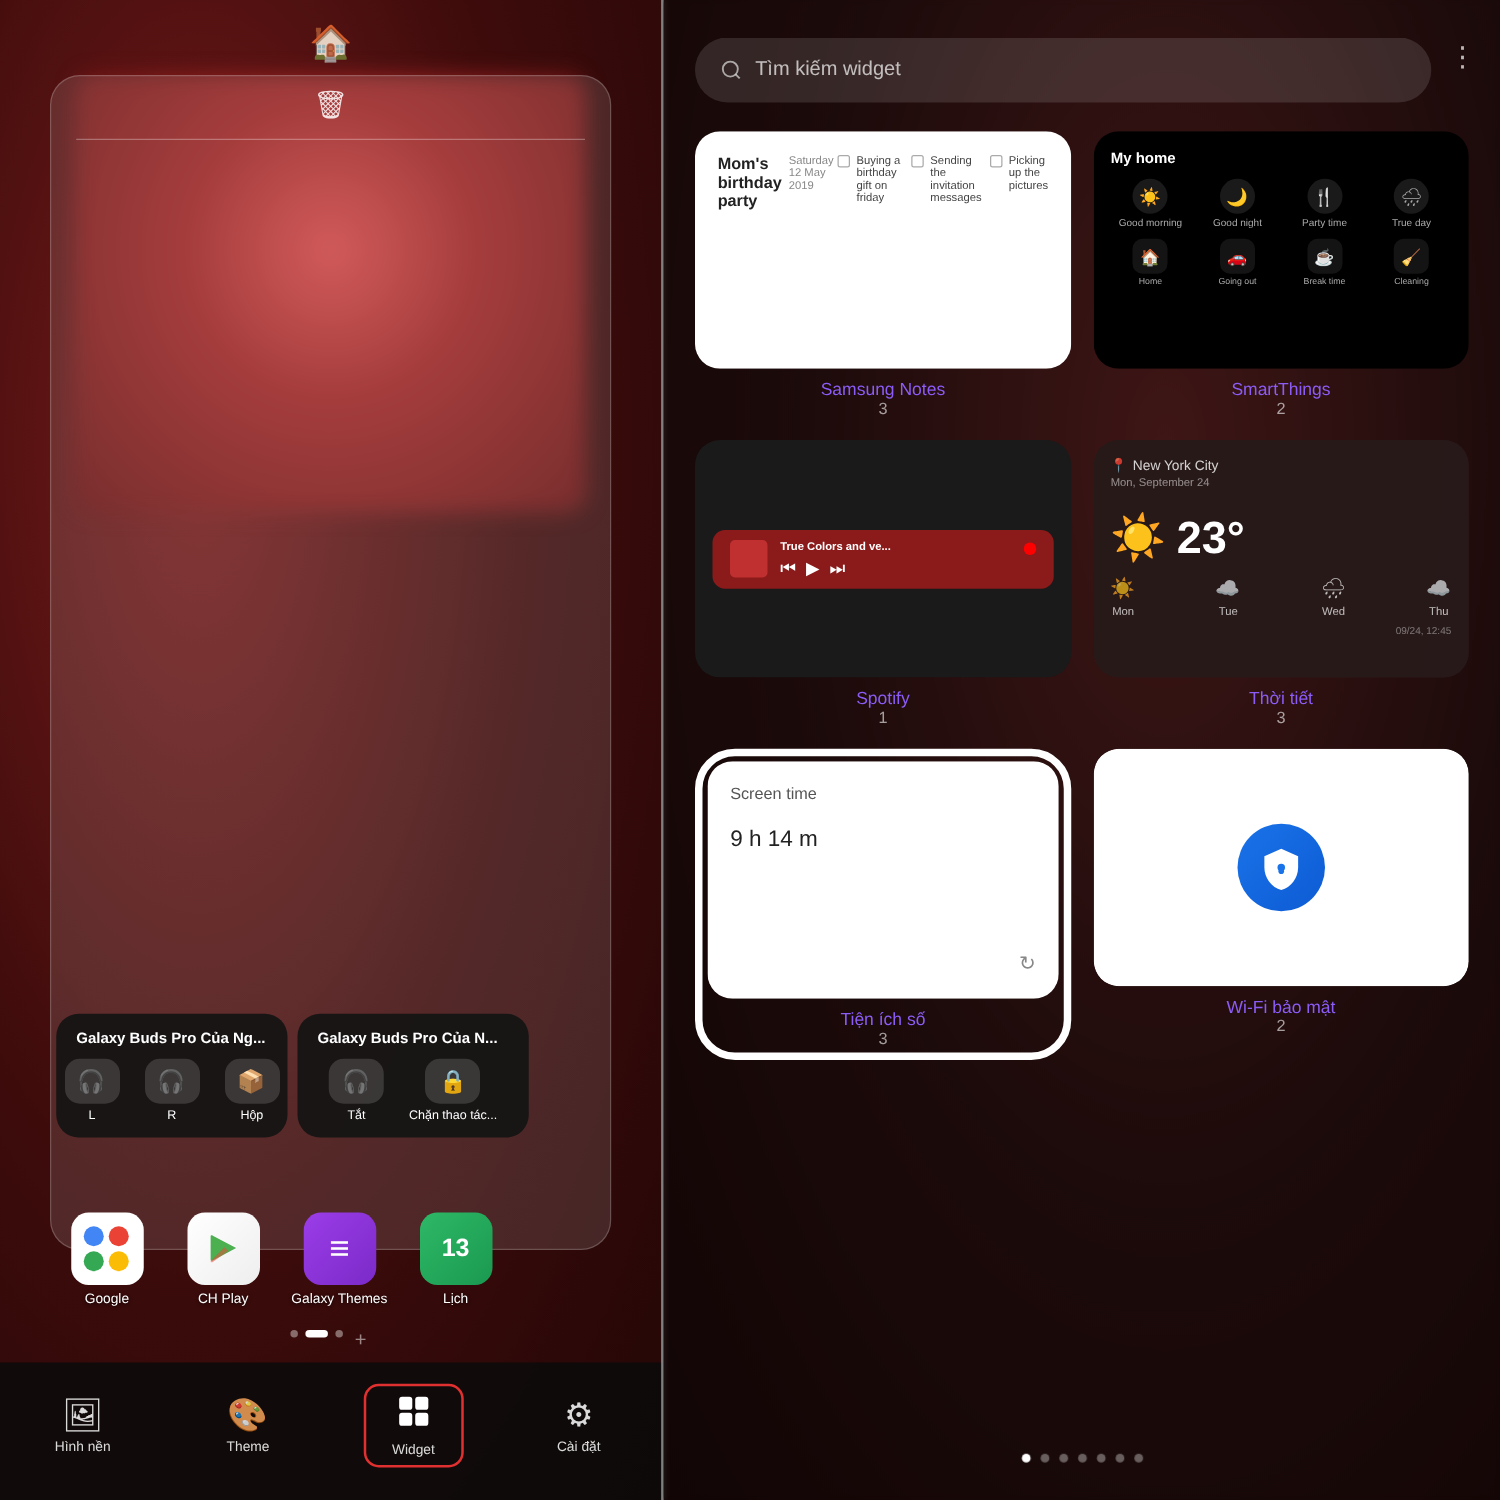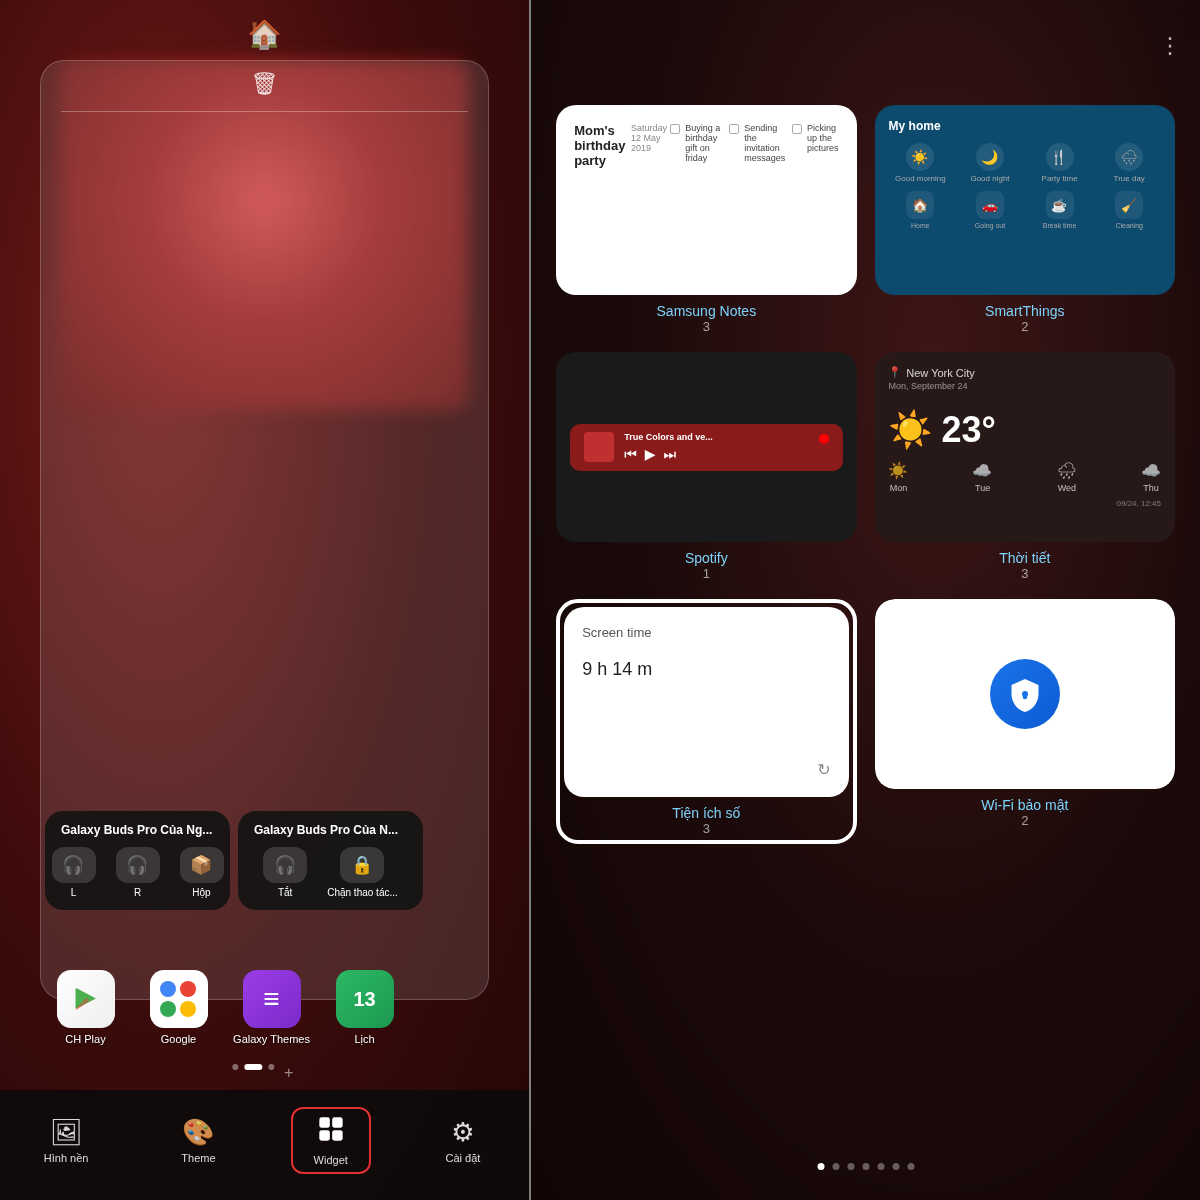--- a/index.html
+++ b/index.html
@@ -299,21 +299,21 @@
     .widget-box {
       width: 100%;
       background: rgba(50,30,30,0.75);
       border-radius: 20px;
       overflow: hidden;
       margin-bottom: 8px;
     }
     .widget-box.tall { height: 190px; }
     .widget-name {
       font-size: 14px;
-      color: #7dd3fc;
+      color: #8b5cf6;
       text-align: center;
       font-weight: 500;
     }
     .widget-count {
       font-size: 13px;
       color: rgba(255,255,255,0.6);
       text-align: center;
     }
 
     
@@ -323,21 +323,21 @@
       height: 100%;
       display: flex;
     }
     .notes-title { font-size: 13px; font-weight: 700; color: #222; margin-bottom: 6px; }
     .notes-date { font-size: 9px; color: #888; margin-bottom: 8px; }
     .notes-item { font-size: 9px; color: #444; margin-bottom: 3px; display: flex; gap: 5px; align-items: flex-start; }
     .notes-checkbox { width: 10px; height: 10px; border: 1px solid #aaa; border-radius: 2px; flex-shrink: 0; margin-top: 1px; }
 
     
     .smartthings-widget {
-      background: #0c4a6e;
+      background: #000000;
       height: 100%;
       padding: 14px;
       display: flex;
       flex-direction: column;
     }
     .st-title { font-size: 12px; color: white; font-weight: 600; margin-bottom: 10px; }
     .st-modes { display: grid; grid-template-columns: repeat(4, 1fr); gap: 6px; margin-bottom: 8px; }
     .st-mode { display: flex; flex-direction: column; align-items: center; font-size: 8px; color: #aaa; gap: 3px; }
     .st-mode-icon { width: 28px; height: 28px; background: rgba(255,255,255,0.1); border-radius: 50%; display: flex; align-items: center; justify-content: center; font-size: 14px; }
     .st-devices { display: grid; grid-template-columns: repeat(4, 1fr); gap: 6px; }
@@ -421,22 +421,22 @@
       border-radius: 50%;
       display: flex;
       align-items: center;
       justify-content: center;
       font-size: 36px;
       color: white;
     }
 
     
     .tienichso-cell {
-      border: 4px solid #ffffff;
-      border-radius: 22px;
+      border: 6px solid #ffffff;
+      border-radius: 32px;
       padding: 4px;
     }
 
     
     .right-bottom-dots {
       position: absolute;
       bottom: 30px;
       left: 50%;
       transform: translateX(-50%);
       display: flex;
@@ -505,36 +505,36 @@
         <div class="buds-item">
           <div class="buds-circle">🔒</div>
           <span>Chặn thao tác...</span>
         </div>
       </div>
     </div>
   </div>
 
   <div class="app-grid">
     <div class="app-item">
+      <div class="app-icon google" style="background:#fff;display:grid;grid-template-columns:1fr 1fr;grid-template-rows:1fr 1fr;gap:3px;padding:10px;border-radius:14px;">
+        <div style="width:16px;height:16px;border-radius:50%;background:#4285F4;"></div>
+        <div style="width:16px;height:16px;border-radius:50%;background:#EA4335;"></div>
+        <div style="width:16px;height:16px;border-radius:50%;background:#34A853;"></div>
+        <div style="width:16px;height:16px;border-radius:50%;background:#FBBC05;"></div>
+      </div>
+      <span class="app-label">Google</span>
+    </div>
+    <div class="app-item">
       <div class="app-icon ch-play">
         <svg width="28" height="28" viewBox="0 0 24 24">
             <path fill="#4CAF50" d="M3 20.5v-17c0-.83 1-.83 1.5-.5l16 8.5-16 8.5c-.5.33-1.5.33-1.5-.5z"></path>
             <path fill="#F44336" d="M3 20.5l9.5-9.5 2.5 2.5-10.5 7.5c-.5.33-1.5.33-1.5-.5z" opacity="0.5"></path>
           </svg>
       </div>
       <span class="app-label">CH Play</span>
-    </div>
-    <div class="app-item">
-      <div class="app-icon google" style="background:#fff;display:grid;grid-template-columns:1fr 1fr;grid-template-rows:1fr 1fr;gap:3px;padding:10px;border-radius:14px;">
-        <div style="width:16px;height:16px;border-radius:50%;background:#4285F4;"></div>
-        <div style="width:16px;height:16px;border-radius:50%;background:#EA4335;"></div>
-        <div style="width:16px;height:16px;border-radius:50%;background:#34A853;"></div>
-        <div style="width:16px;height:16px;border-radius:50%;background:#FBBC05;"></div>
-      </div>
-      <span class="app-label">Google</span>
     </div>
     <div class="app-item">
       <div class="app-icon galaxy-themes">
         <span style="font-size:28px; color:white;">≡</span>
       </div>
       <span class="app-label">Galaxy Themes</span>
     </div>
     <div class="app-item">
       <div class="app-icon lich" style="flex-direction:column;font-size:20px;color:white;font-weight:700;">
         13
@@ -576,20 +576,27 @@
     </div>
   </div>
 </div>
 
 <div class="panel-divider"></div>
 
 <div class="right-panel">
   <div class="right-bg"></div>
   <div class="right-blur"></div>
 
+  <div class="search-bar">
+    <svg width="18" height="18" viewBox="0 0 24 24" fill="none" stroke="rgba(255,255,255,0.6)" stroke-width="2" style="margin-right:10px; flex-shrink:0;">
+      <circle cx="11" cy="11" r="8"></circle>
+        <path d="m21 21-4.35-4.35"></path>
+    </svg>
+    <span class="search-text">Tìm kiếm widget</span>
+  </div>
   <div class="more-dots">⋮</div>
 
   <div class="widget-grid">
 
     <div class="widget-cell">
       <div class="widget-box tall">
         <div class="samsung-notes-widget">
           <div class="notes-title">Mom's birthday party</div>
           <div class="notes-date">Saturday 12 May 2019</div>
           <div class="notes-item">

